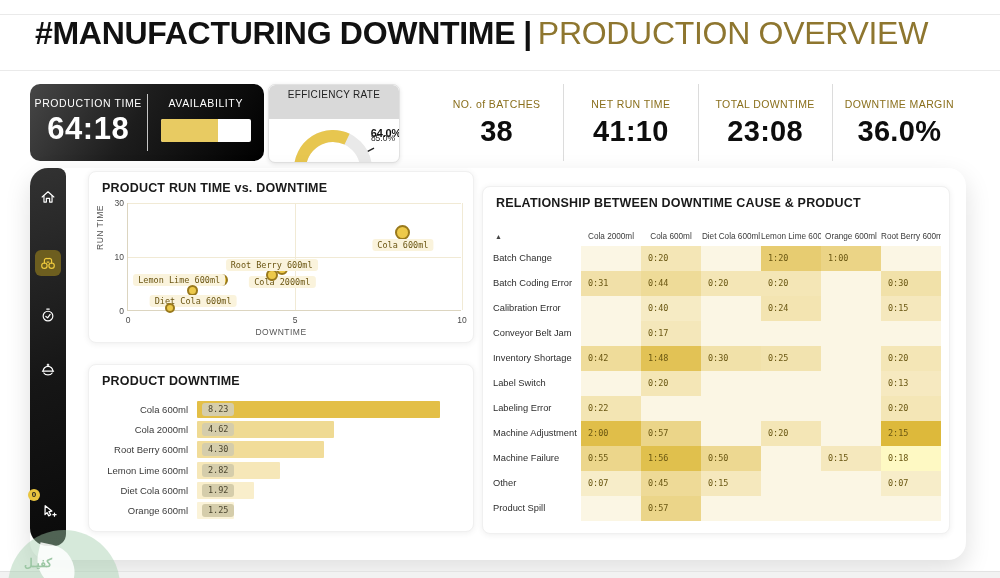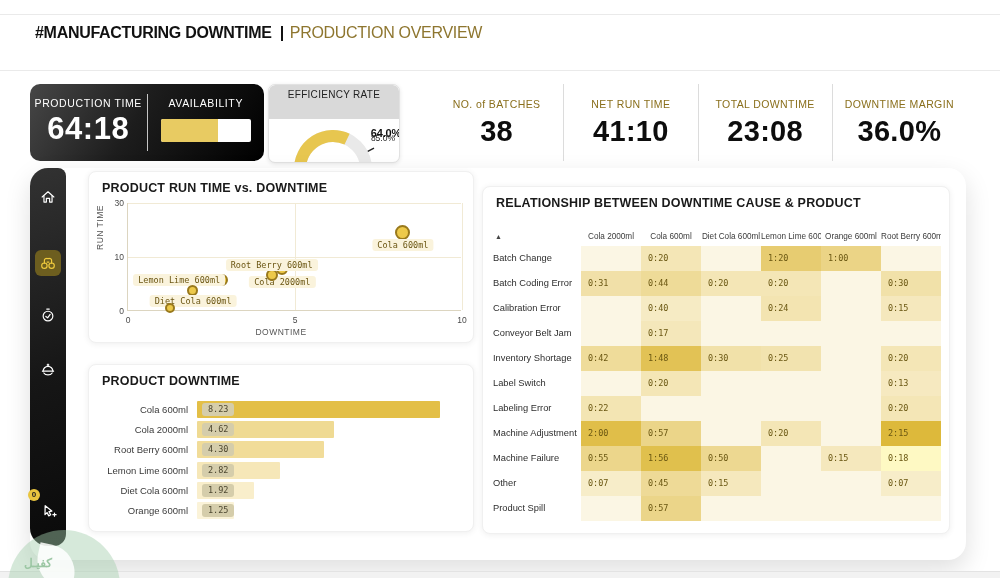--- a/index.html
+++ b/index.html
@@ -6,21 +6,21 @@
   html,body { background:#fff; }
   body { font-family: "Liberation Sans", sans-serif; }
   .page { position:relative; width:1000px; height:578px; background:#fff; overflow:hidden; }
 
   .hairline { position:absolute; left:0; right:0; height:1px; background:#eaeaea; }
   .hl-top { top:14px; }
   .hl-title { top:70px; }
   .bottom-strip { position:absolute; left:0; right:0; bottom:0; height:7px; background:#f2f2f2; border-top:1px solid #e3e3e3; }
 
   
-  .title { position:absolute; left:35px; top:24px; font-size:16px; letter-spacing:-0.3px; white-space:nowrap; }
+  .title { position:absolute; left:35px; top:15px; font-size:32px; letter-spacing:-0.3px; white-space:nowrap; }
   .title .t1 { font-weight:800; color:#111; }
   .title .tsep { font-weight:800; color:#111; padding:0 6px 0 8px; }
   .title .t2 { font-weight:400; color:#8e762f; }
 
   
   .black-card { position:absolute; left:30px; top:84px; width:234px; height:77px; border-radius:10px;
     background:linear-gradient(120deg,#474747 0%,#1d1d1d 45%,#000 100%); display:flex; color:#fff; }
   .black-half { flex:1; display:flex; flex-direction:column; align-items:center; padding-top:13px;border-radius:24px; }
   .black-divider { width:1px; background:rgba(255,255,255,.75); margin:10px 0; }
   .bc-label { font-size:10.5px; letter-spacing:.6px; font-weight:400; }

